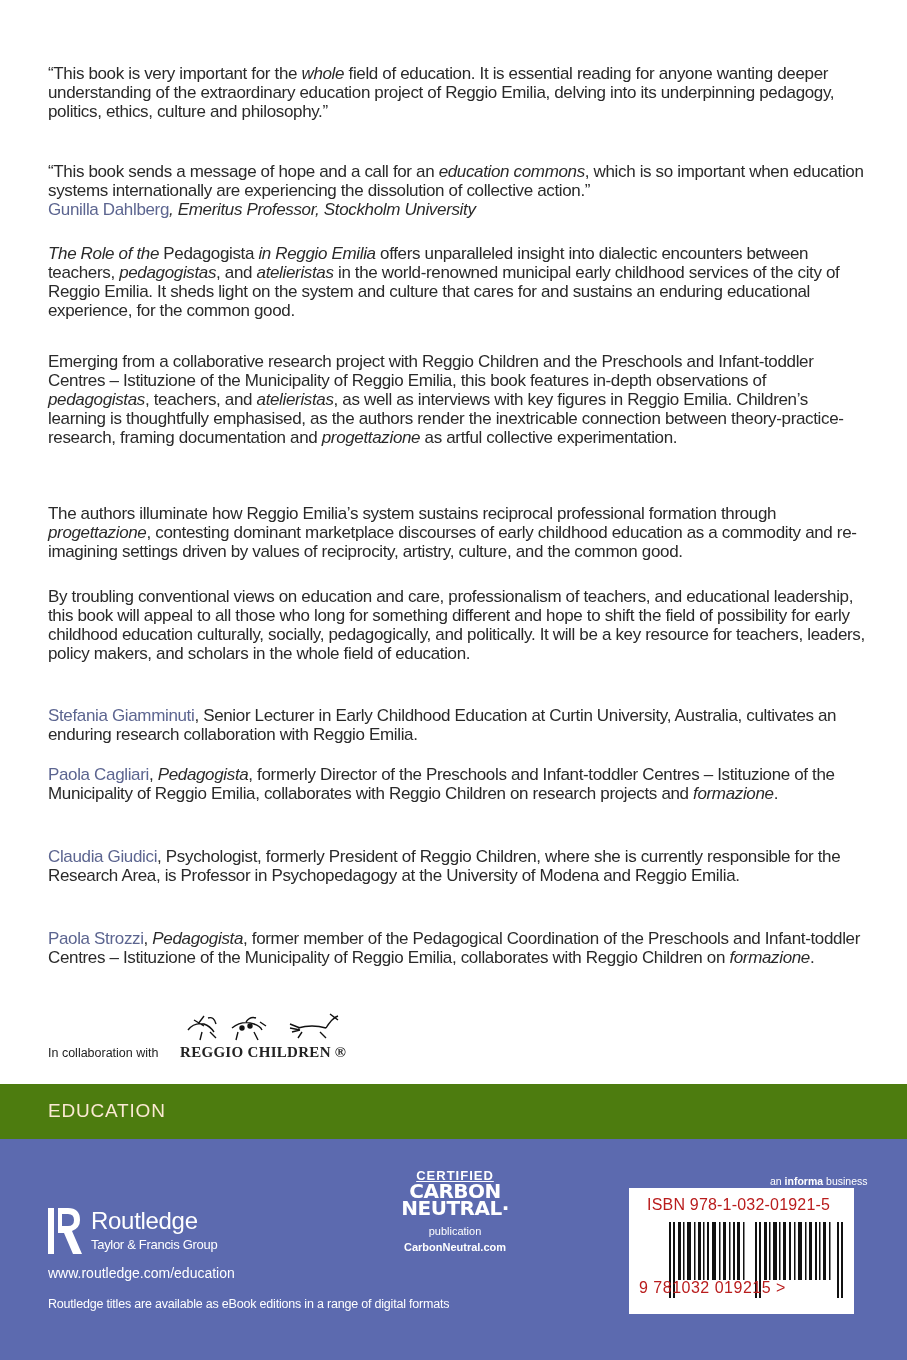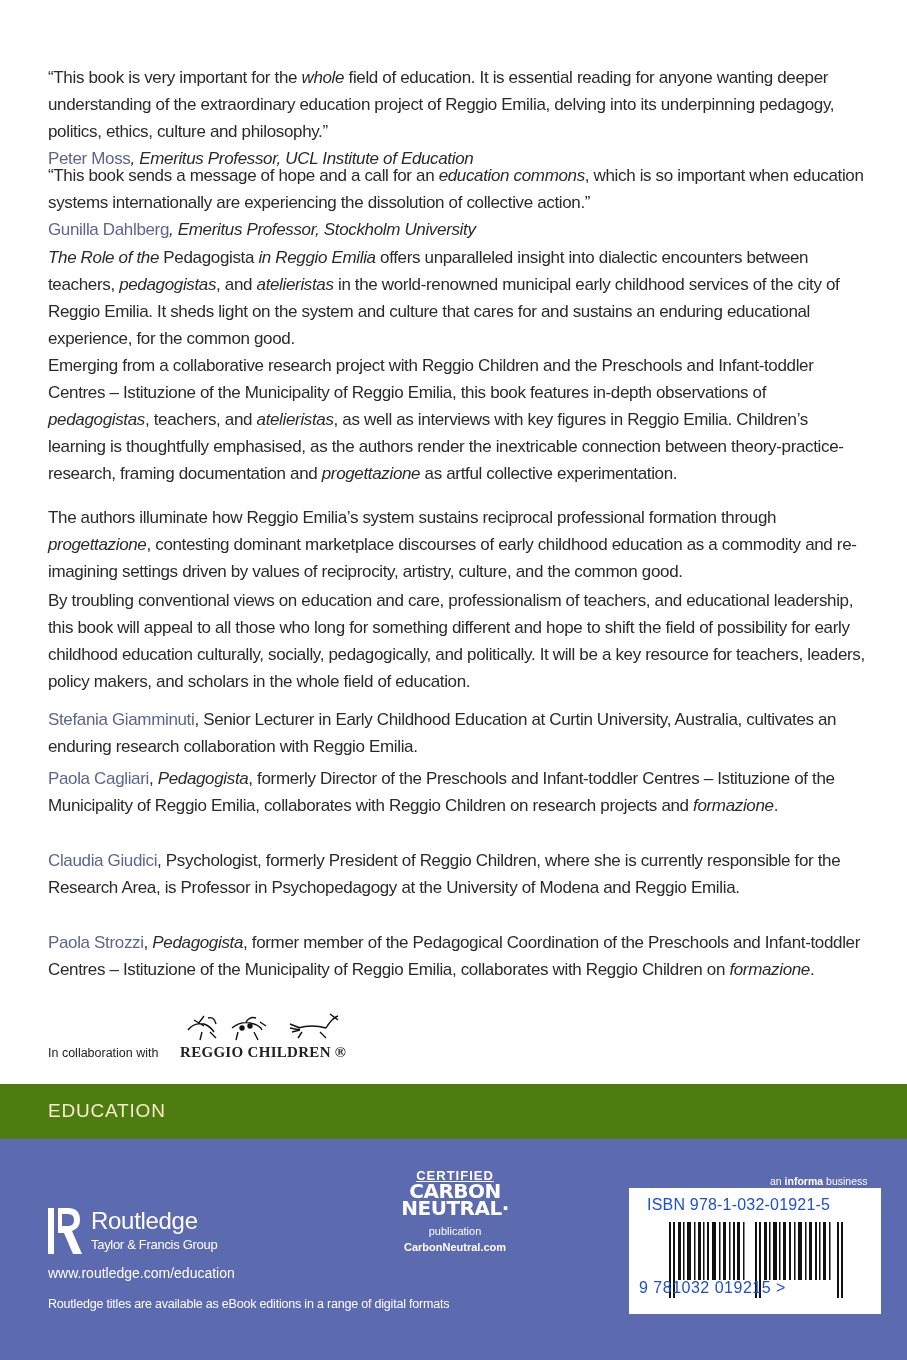--- a/index.html
+++ b/index.html
@@ -1,18 +1,18 @@
 <!DOCTYPE html>
 <html><head>
 <meta charset="utf-8">
 <style>
   html, body { margin:0; padding:0; }
   body { width:907px; height:1360px; overflow:hidden; background:#fff; font-family:"Liberation Sans", sans-serif; color:#2a2a2a; position:relative; }
   .content { position:absolute; left:48px; top:0; width:820px; }
-  .p { font-size:17px; line-height:27px; letter-spacing:-0.35px; margin:0; }
+  .p { font-size:17px; line-height:19px; letter-spacing:-0.35px; margin:0; }
   .name { color:#5c6590; }
   .att { font-style:italic; }
   i { font-style:italic; }
   .blk { position:absolute; left:0; width:820px; }
   .collab { position:absolute; left:48px; top:1010px; width:320px; height:56px; }
   .collab-label { position:absolute; left:0; top:36px; font-size:12.5px; color:#222; }
   .collab-logo { position:absolute; left:132px; top:0; width:180px; height:56px; }
   .reggio-text { position:absolute; left:0; top:34px; font-family:"Liberation Serif", serif; font-weight:bold; font-size:15px; letter-spacing:0.3px; color:#222; white-space:nowrap; }
   .band { position:absolute; left:0; top:1084px; width:907px; height:55px; background:#4d7c0f; }
   .band-label { position:absolute; left:48px; top:16px; color:#fbe9d2; font-size:19px; letter-spacing:0.8px; }
@@ -22,33 +22,32 @@
   .rl-group { position:absolute; left:91px; top:98px; font-size:13px; letter-spacing:-0.3px; }
   .url { position:absolute; left:48px; top:126px; font-size:14px; }
   .ebook { position:absolute; left:48px; top:158px; font-size:12.5px; letter-spacing:-0.2px; }
   .cn { position:absolute; left:395px; top:29px; width:120px; text-align:center; font-weight:bold; }
   .cn-cert { font-size:13px; letter-spacing:1px;text-decoration:underline; }
   .cn-main { font-size:20px; line-height:17px; font-family:"DejaVu Sans", sans-serif; font-weight:bold; letter-spacing:-0.5px; }
   .cn-pub { font-size:11px; font-weight:normal; margin-top:8px; }
   .cn-url { font-size:11px; margin-top:4px; }
   .informa { position:absolute; left:770px; top:36px; font-size:10.5px; }
   .informa b { font-weight:bold; }
-  .isbn-box { position:absolute; left:629px; top:49px; width:252px; height:126px; background:#fff; color:#1d4ed8; }
+  .isbn-box { position:absolute; left:629px; top:49px; width:225px; height:126px; background:#fff; color:#b91c1c; }
   .isbn-text { position:absolute; left:18px; top:8px; font-size:16px; letter-spacing:0.2px; }
   .barcode { position:absolute; left:40px; top:34px; width:180px; height:76px; }
   .isbn-digits { position:absolute; left:10px; top:91px; font-size:16px; letter-spacing:0.5px; background:transparent; }
 </style>
 </head>
 <body>
 
 <div class="content">
 
   <div class="blk" style="top:64px;">
     <p class="p"><span>“This book is very important for the </span><i>whole</i><span> field of education. It is essential reading for anyone wanting deeper understanding of the extraordinary education project of Reggio Emilia, delving into its underpinning pedagogy, politics, ethics, culture and philosophy.”</span></p>
-    <p class="p"><span class="name">Peter Moss</span><span class="att">, Emeritus Professor, UCL Institute of Education</span></p>
   </div>
 
   <div class="blk" style="top:162px;">
     <p class="p"><span>“This book sends a message of hope and a call for an </span><i>education commons</i><span>, which is so important when education systems internationally are experiencing the dissolution of collective action.”</span></p>
     <p class="p"><span class="name">Gunilla Dahlberg</span><span class="att">, Emeritus Professor, Stockholm University</span></p>
   </div>
 
   <p class="p blk" style="top:244px;"><i>The Role of the</i><span> Pedagogista </span><i>in Reggio Emilia</i><span> offers unparalleled insight into dialectic encounters between teachers, </span><i>pedagogistas</i><span>, and </span><i>atelieristas</i><span> in the world-renowned municipal early childhood services of the city of Reggio Emilia. It sheds light on the system and culture that cares for and sustains an enduring educational experience, for the common good.</span></p>
 
   <p class="p blk" style="top:352px;"><span>Emerging from a collaborative research project with Reggio Children and the Preschools and Infant-toddler Centres – Istituzione of the Municipality of Reggio Emilia, this book features in-depth observations of </span><i>pedagogistas</i><span>, teachers, and </span><i>atelieristas</i><span>, as well as interviews with key figures in Reggio Emilia. Children’s learning is thoughtfully emphasised, as the authors render the inextricable connection between theory-practice-research, framing documentation and </span><i>progettazione</i><span> as artful collective experimentation.</span></p>

